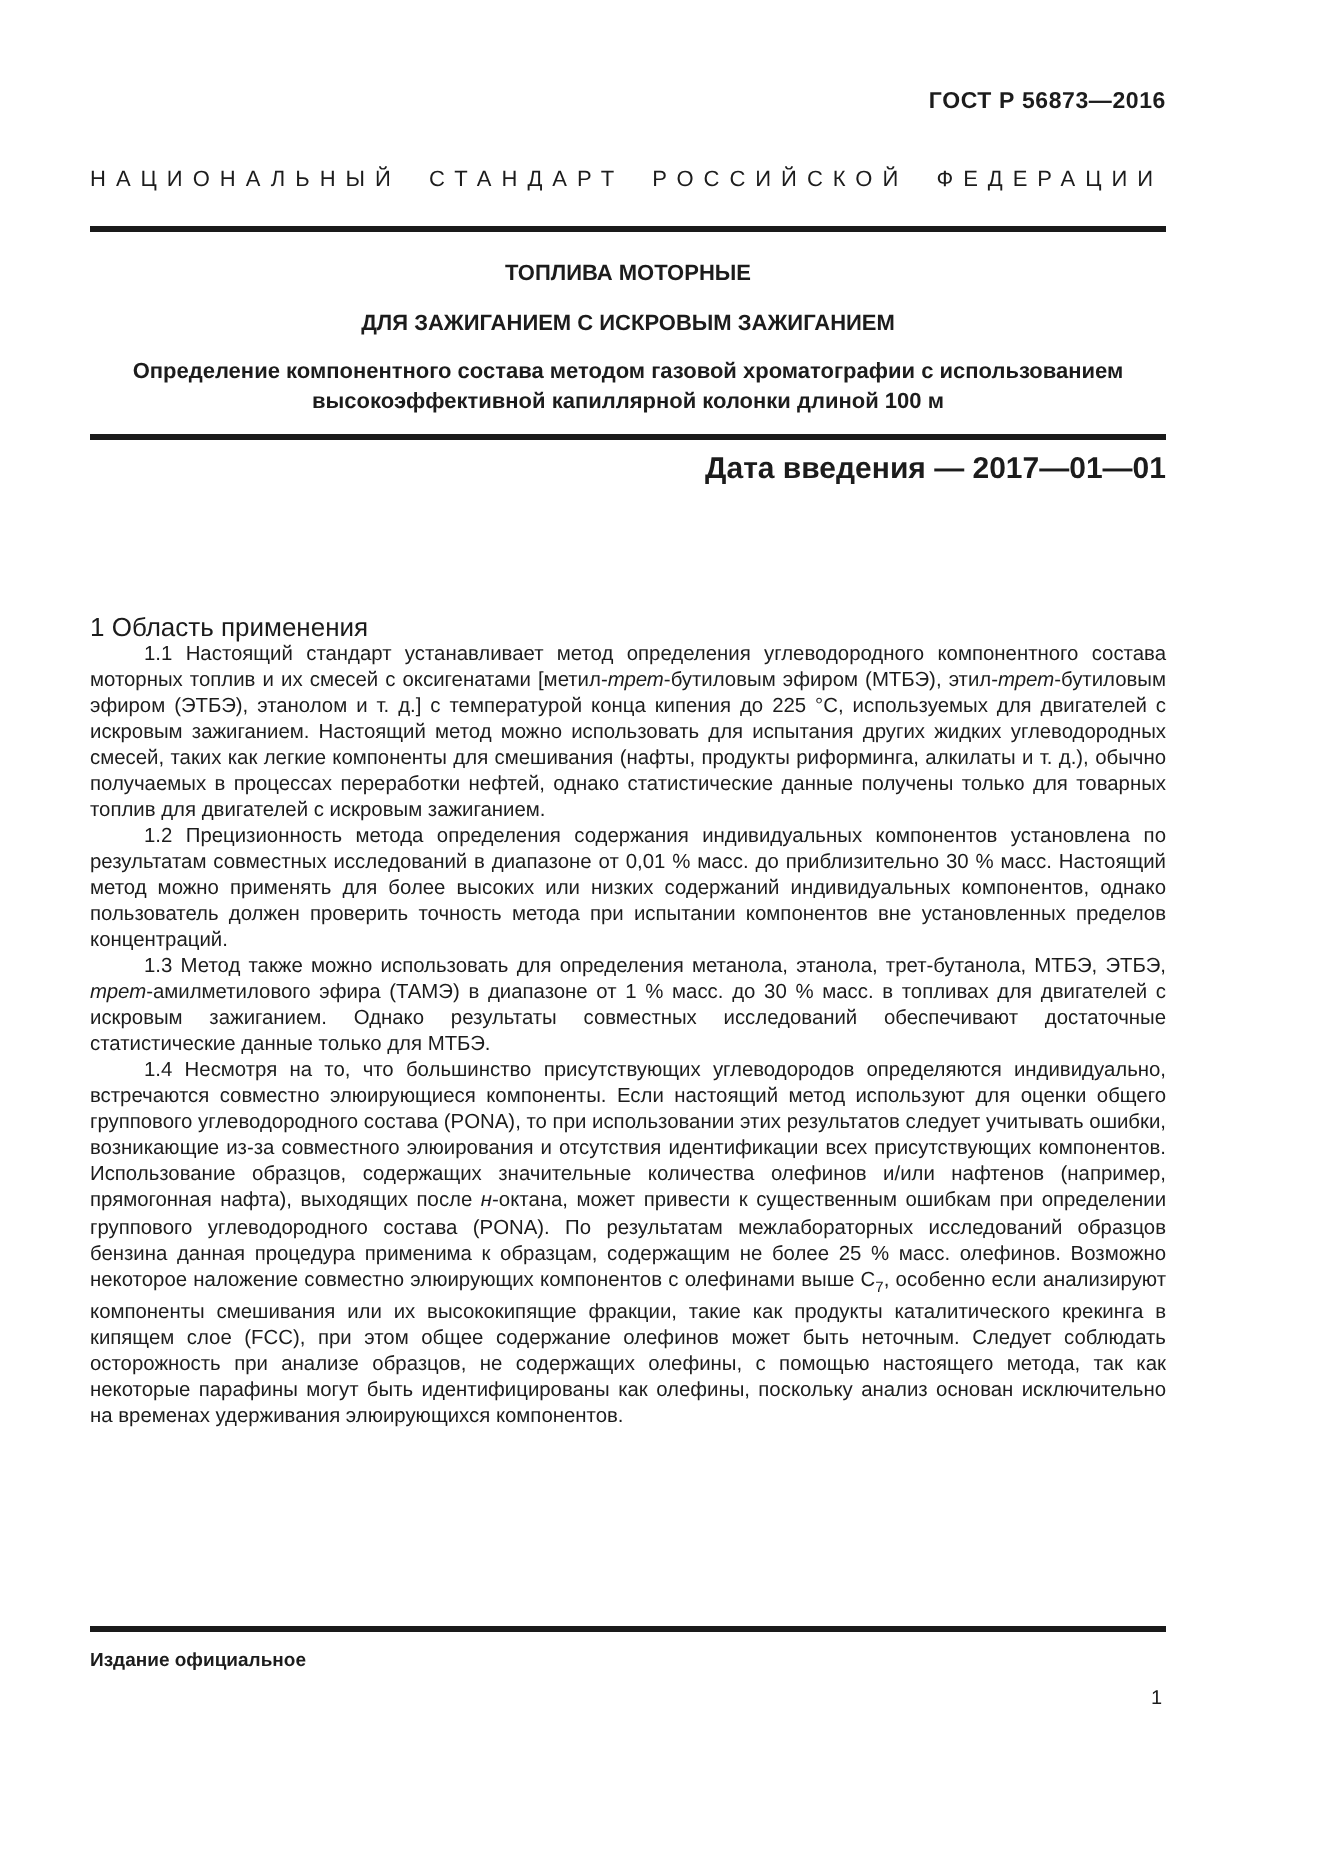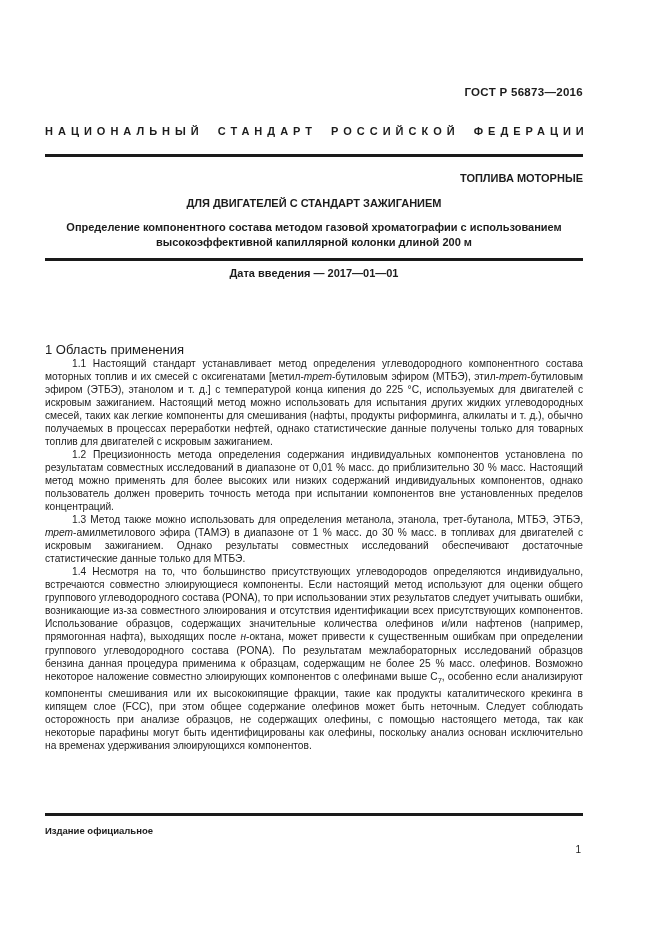--- a/index.html
+++ b/index.html
@@ -5,61 +5,61 @@
   * { margin: 0; padding: 0; box-sizing: border-box; }
   html, body { background: #e8e8e8; }
   .page {
     position: relative;
     width: 661px;
     height: 935px;
     margin: 0 auto;
     background: #ffffff;
     font-family: "Liberation Sans", sans-serif;
     color: #1c1c1c;
-    padding: 86px 78px 0 45px;
+    padding: 45px 78px 0 45px;
     overflow: hidden;
   }
   .doc-number {
     text-align: right;
     font-size: 11.5px;
     font-weight: bold;
     letter-spacing: 0.3px;
   }
   .fed-header {
     margin-top: 27px;
-    text-align: right;
+    text-align: left;
     white-space: nowrap;
     font-size: 11px;
-    font-weight: bold;
+    font-weight: normal;
     letter-spacing: 5px;
     word-spacing: 6px;
   }
   .rule { background: #1a1a1a; }
   .rule-top { margin-top: 17px; height: 3px; }
-  .title-main { margin-top: 15px; text-align: right; font-size: 11px; font-weight: bold; }
+  .title-main { margin-top: 15px; text-align: center; font-size: 11px; font-weight: bold; }
   .title-sub  { margin-top: 13px; text-align: center; font-size: 11px; font-weight: bold; }
   .title-method {
     margin-top: 11px;
     text-align: center;
     font-size: 11px;
     font-weight: bold;
     line-height: 15px;
   }
   .title-en {
     margin-top: 10px;
     text-align: center;
     font-size: 9.5px;
     line-height: 12.5px;
     color: #4a4a4a;
   }
   .rule-date { margin-top: 8px; height: 2.5px; }
   .intro-date {
     margin-top: 6px;
-    text-align: center;
-    font-size: 11px;
+    text-align: right;
+    font-size: 15px;
     font-weight: bold;
   }
   .section-heading {
     margin-top: 63px;
     font-size: 13px;
     font-weight: normal;
   }
   .body-text { margin-top: 0; }
   .body-text p {
     font-size: 10.2px;
@@ -97,23 +97,23 @@
 <div class="page">
 
   <div class="doc-number">ГОСТ Р 56873—2016</div>
 
   <div class="fed-header">НАЦИОНАЛЬНЫЙ СТАНДАРТ РОССИЙСКОЙ ФЕДЕРАЦИИ</div>
 
   <div class="rule rule-top"></div>
 
   <div class="title-main">ТОПЛИВА МОТОРНЫЕ</div>
 
-  <div class="title-sub">ДЛЯ ДВИГАТЕЛЕЙ С СТАНДАРТ ЗАЖИГАНИЕМ</div>
+  <div class="title-sub">ДЛЯ ЗАЖИГАНИЕМ С ИСКРОВЫМ ЗАЖИГАНИЕМ</div>
 
-  <div class="title-method">Определение компонентного состава методом газовой хроматографии с использованием высокоэффективной капиллярной колонки длиной 200 м</div>
+  <div class="title-method">Определение компонентного состава методом газовой хроматографии с использованием высокоэффективной капиллярной колонки длиной 100 м</div>
 
 
   <div class="rule rule-date"></div>
 
   <div class="intro-date">Дата введения — 2017—01—01</div>
 
   <h2 class="section-heading">1 Область применения</h2>
 
   <div class="body-text">
     <p>1.1 Настоящий стандарт устанавливает метод определения углеводородного компонентного состава моторных топлив и их смесей с оксигенатами [метил-<i>трет</i>-бутиловым эфиром (МТБЭ), этил-<i>трет</i>-бутиловым эфиром (ЭТБЭ), этанолом и т. д.] с температурой конца кипения до 225 °С, используемых для двигателей с искровым зажиганием. Настоящий метод можно использовать для испытания других жидких углеводородных смесей, таких как легкие компоненты для смешивания (нафты, продукты риформинга, алкилаты и т. д.), обычно получаемых в процессах переработки нефтей, однако статистические данные получены только для товарных топлив для двигателей с искровым зажиганием.</p>

